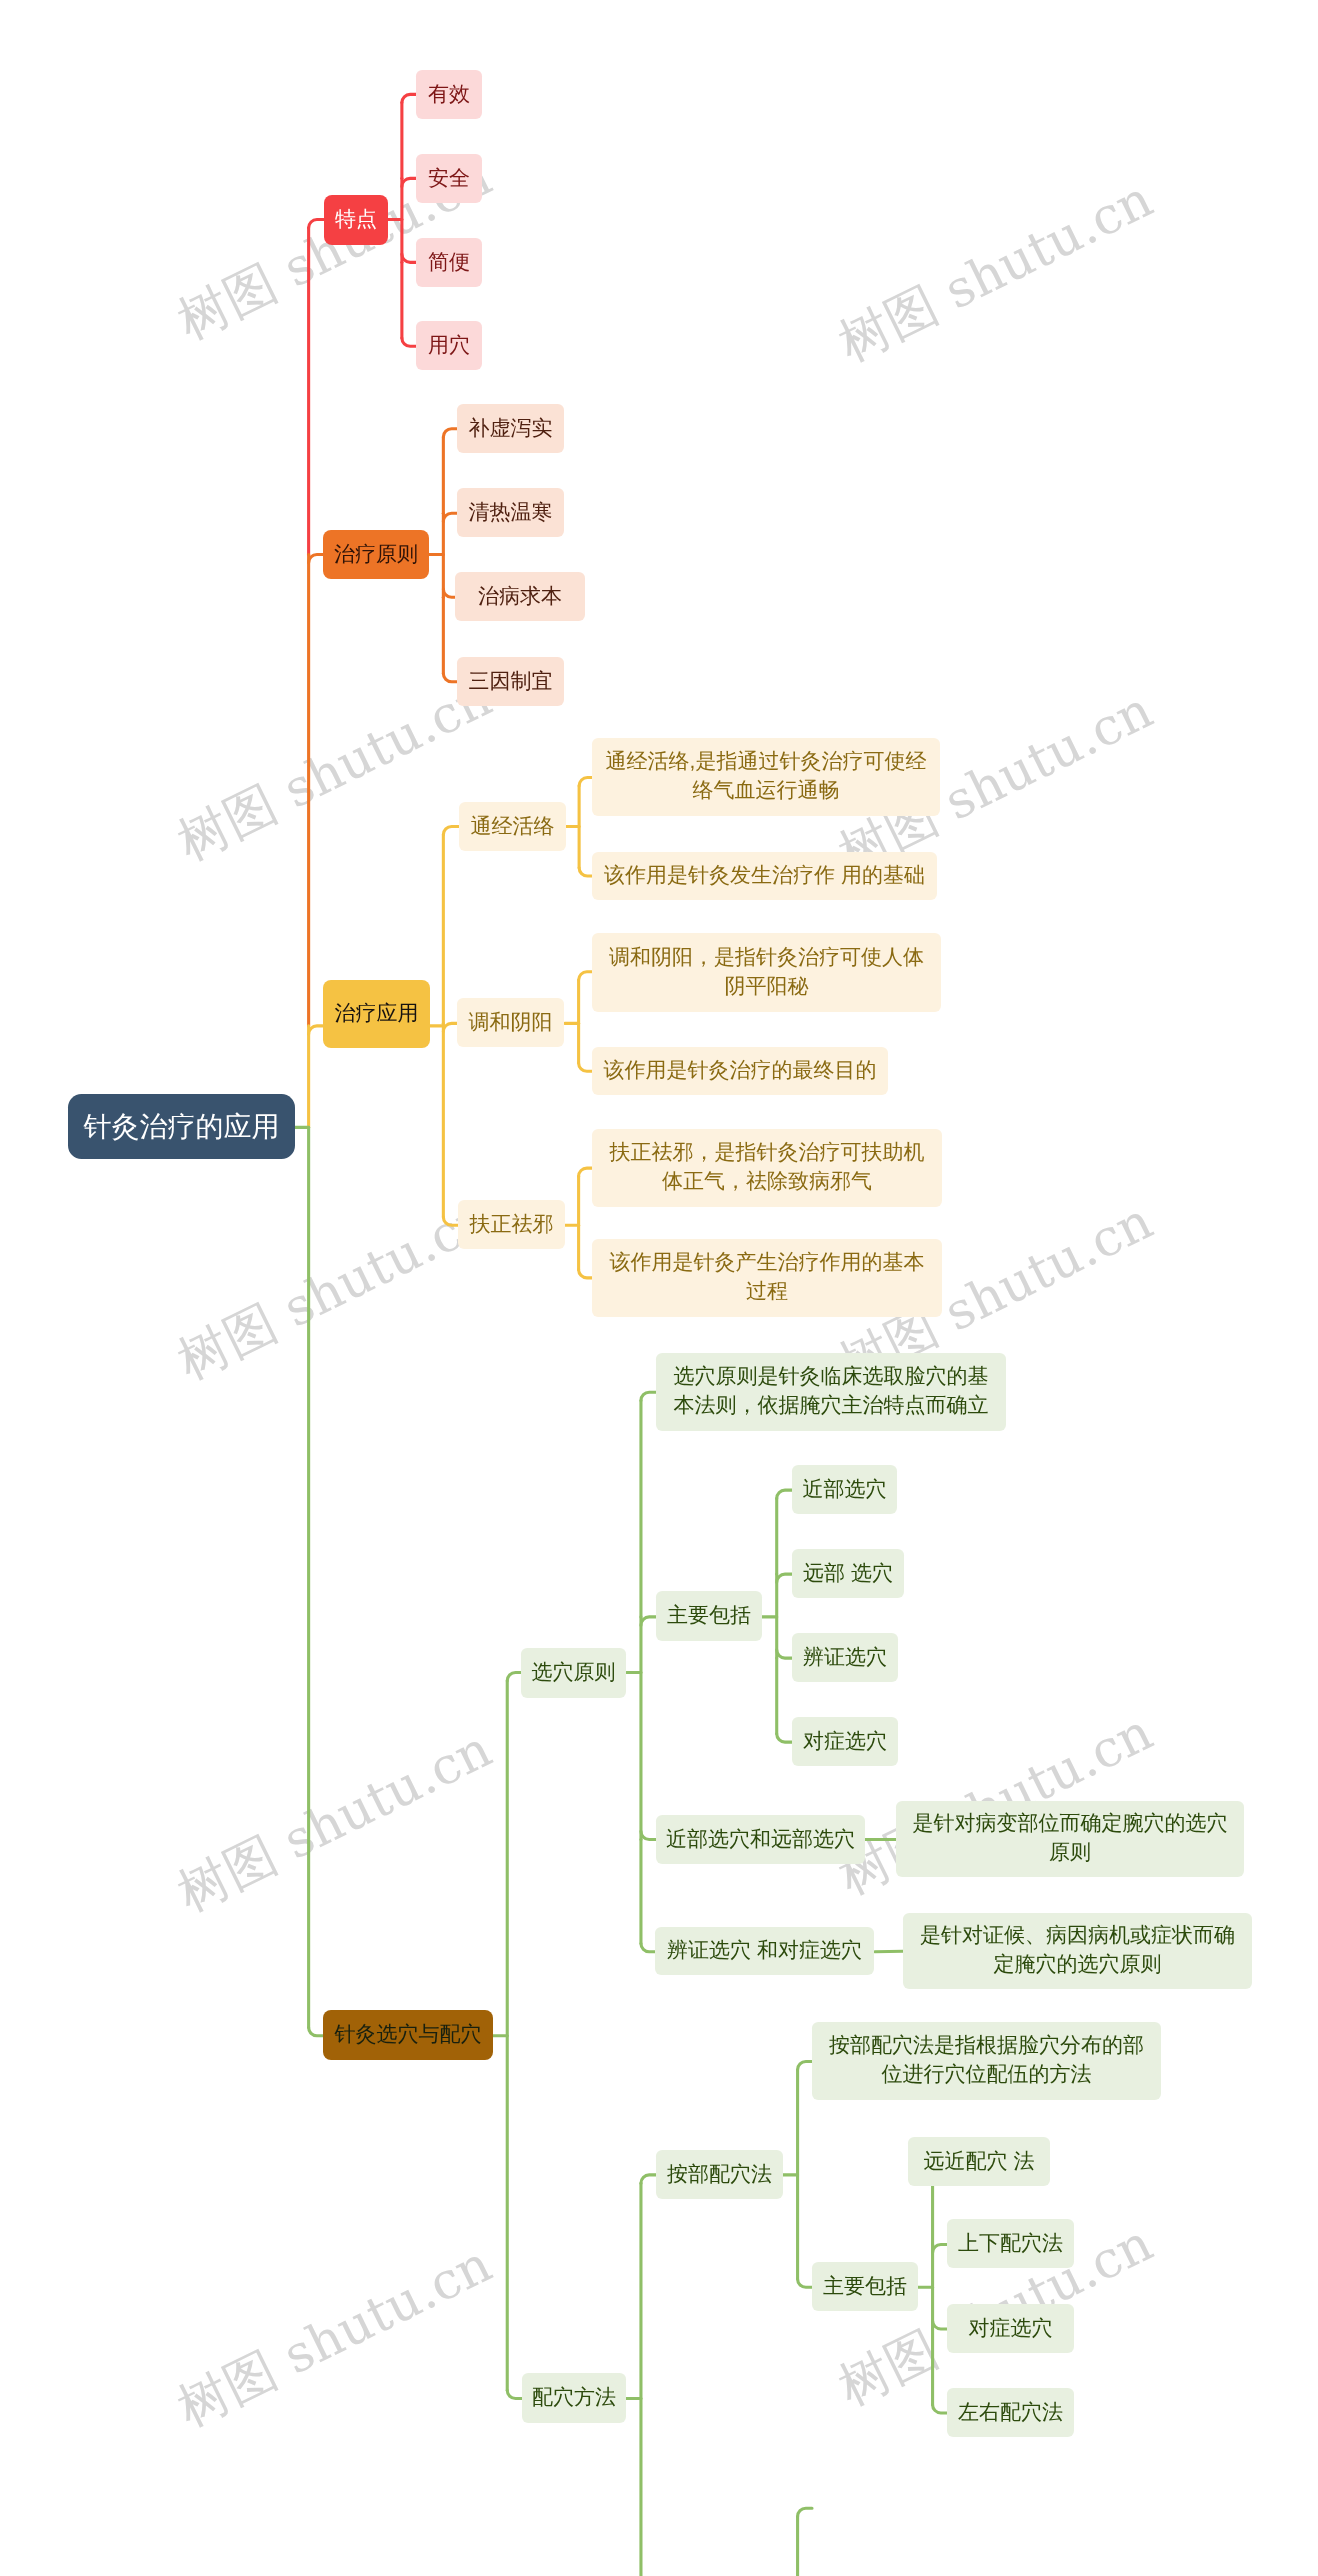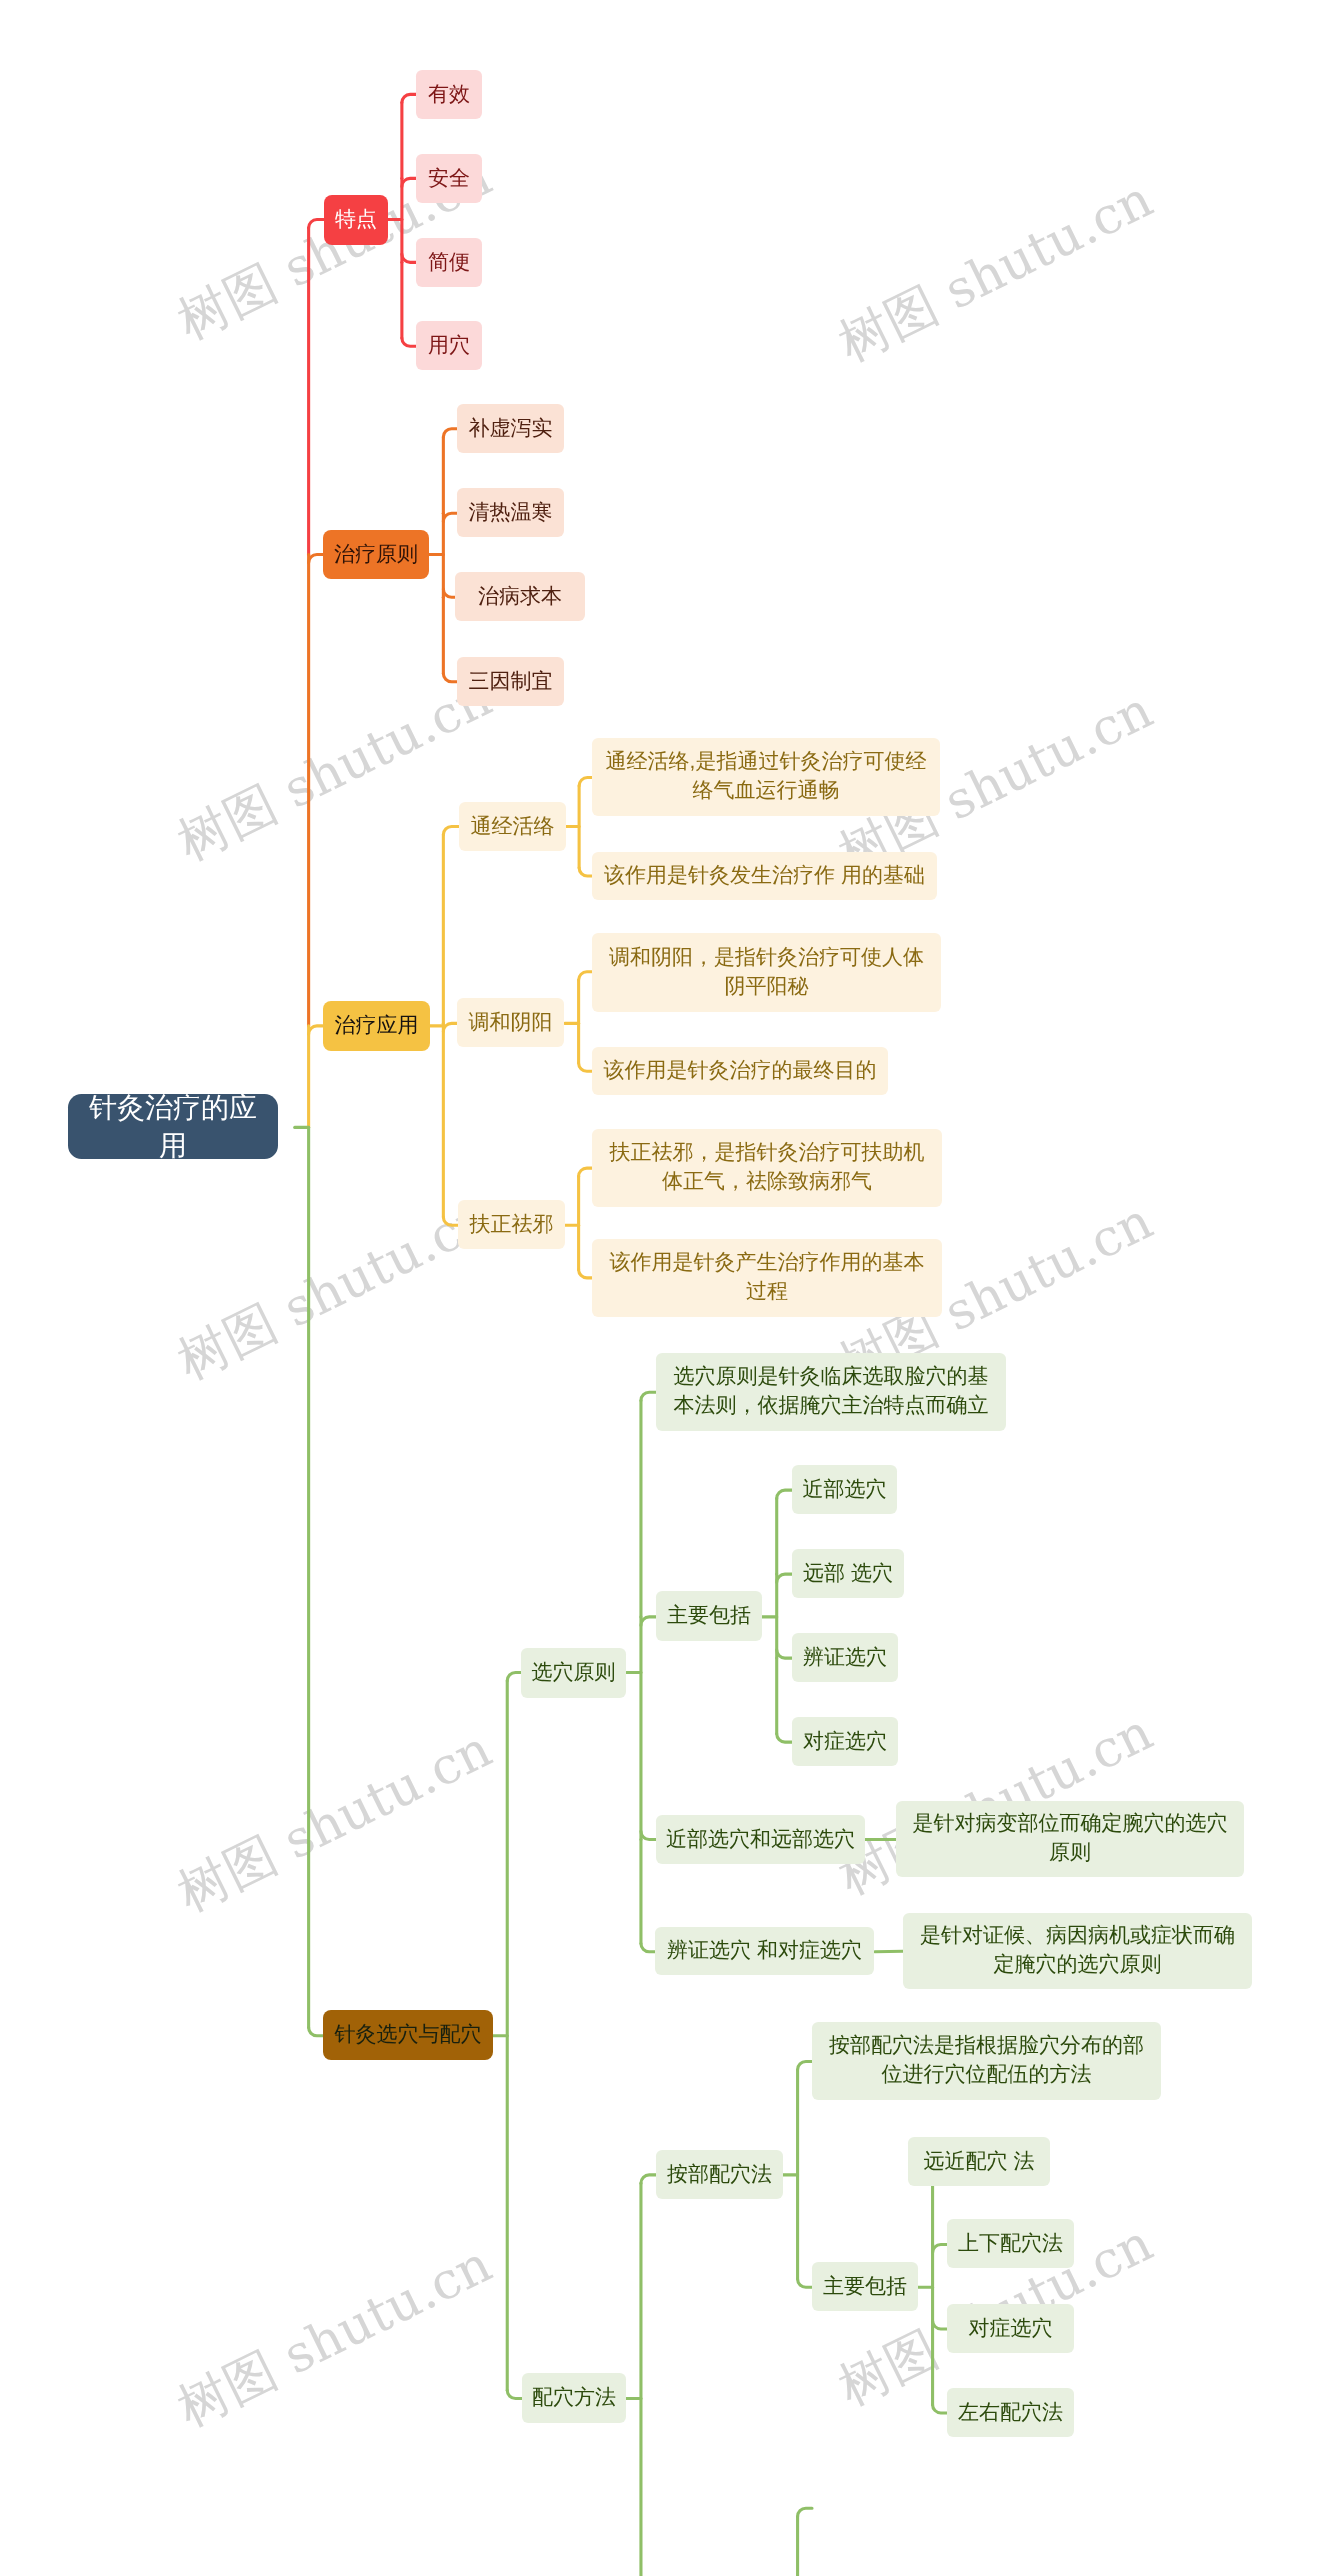--- a/index.html
+++ b/index.html
@@ -141,21 +141,21 @@
 <path d="M 1810.0 5078.0 L 1810.0 5226.0" stroke="#8fbf67"></path>
 <path d="M 1810.0 5226.0 L 1810.0 5387.0" stroke="#8fbf67"></path>
 <path d="M 1810.0 5387.0 L 1810.0 5532.0" stroke="#8fbf67"></path>
 <path d="M 1782.0 5306.0 L 1810.0 5306.0" stroke="#8fbf67"></path>
 <path d="M 1810.0 5078.0 A 16.0 16.0 0 0 1 1826.0 5062.0 L 1838.0 5062.0" stroke="#8fbf67"></path>
 <path d="M 1810.0 5242.0 A 16.0 16.0 0 0 1 1826.0 5226.0 L 1838.0 5226.0" stroke="#8fbf67"></path>
 <path d="M 1810.0 5371.0 A 16.0 16.0 0 0 0 1826.0 5387.0 L 1838.0 5387.0" stroke="#8fbf67"></path>
 <path d="M 1810.0 5532.0 A 16.0 16.0 0 0 0 1826.0 5548.0 L 1838.0 5548.0" stroke="#8fbf67"></path>
 </g>
     </svg>
-<div class="node root" style="left:68px;top:1094px;width:210px;height:65px;font-size:28px">
+<div class="node root" style="left:68px;top:1094px;width:227px;height:65px;font-size:28px">
       <span class="t">针灸治疗的应用</span>
     </div>
 <div class="node l1 red" style="left:324px;top:195px;width:64px;height:50px">
       <span class="t">特点</span>
     </div>
 <div class="node leaf red" style="left:416px;top:70px;width:66px;height:49px">
       <span class="t">有效</span>
     </div>
 <div class="node leaf red" style="left:416px;top:154px;width:66px;height:49px">
       <span class="t">安全</span>
@@ -174,21 +174,21 @@
     </div>
 <div class="node leaf orange" style="left:457px;top:488px;width:107px;height:49px">
       <span class="t">清热温寒</span>
     </div>
 <div class="node leaf orange" style="left:455px;top:572px;width:130px;height:49px">
       <span class="t">治病求本</span>
     </div>
 <div class="node leaf orange" style="left:457px;top:657px;width:107px;height:49px">
       <span class="t">三因制宜</span>
     </div>
-<div class="node l1 yellow" style="left:323px;top:1001px;width:107px;height:50px">
+<div class="node l1 yellow" style="left:323px;top:980px;width:107px;height:68px">
       <span class="t">治疗应用</span>
     </div>
 <div class="node l2 yellow" style="left:459px;top:802px;width:107px;height:49px">
       <span class="t">通经活络</span>
     </div>
 <div class="node leaf yellow w2" style="left:592px;top:738px;width:348px;height:78px">
       <span class="t">通经活络,是指通过针灸治疗可使经络气血运行通畅</span>
     </div>
 <div class="node leaf yellow" style="left:592px;top:852px;width:345px;height:48px">
       <span class="t">该作用是针灸发生治疗作 用的基础</span>

